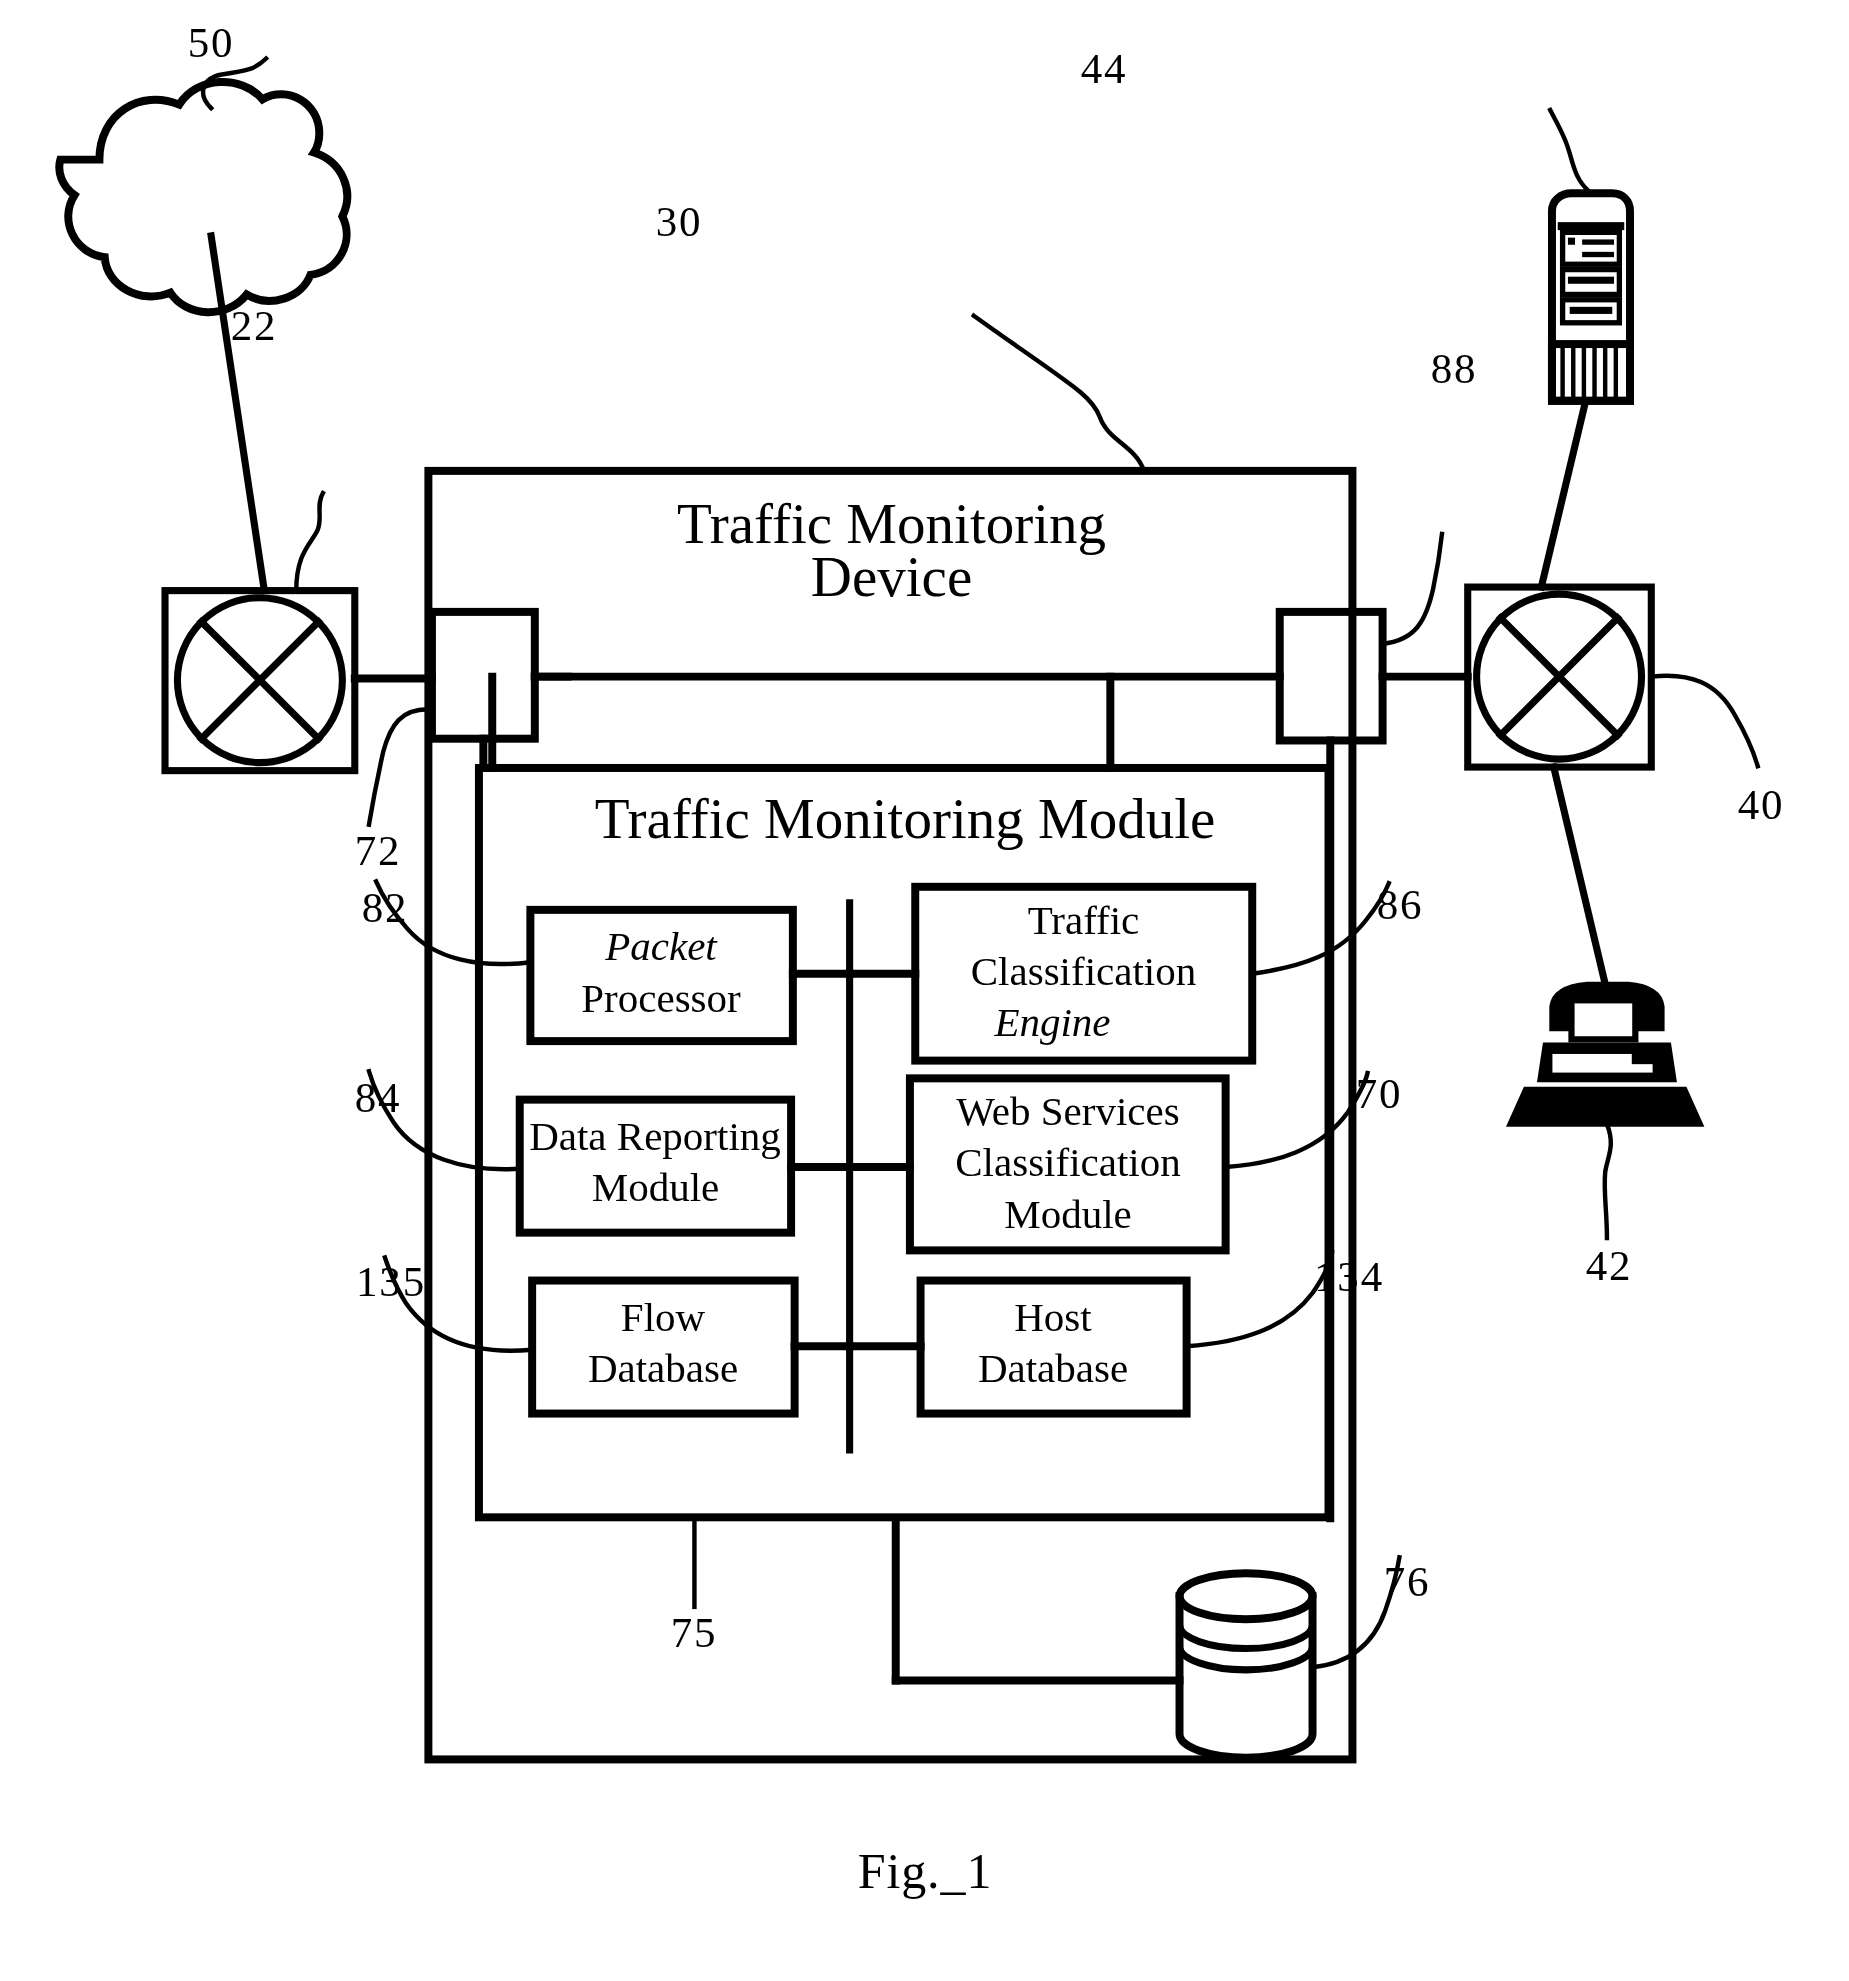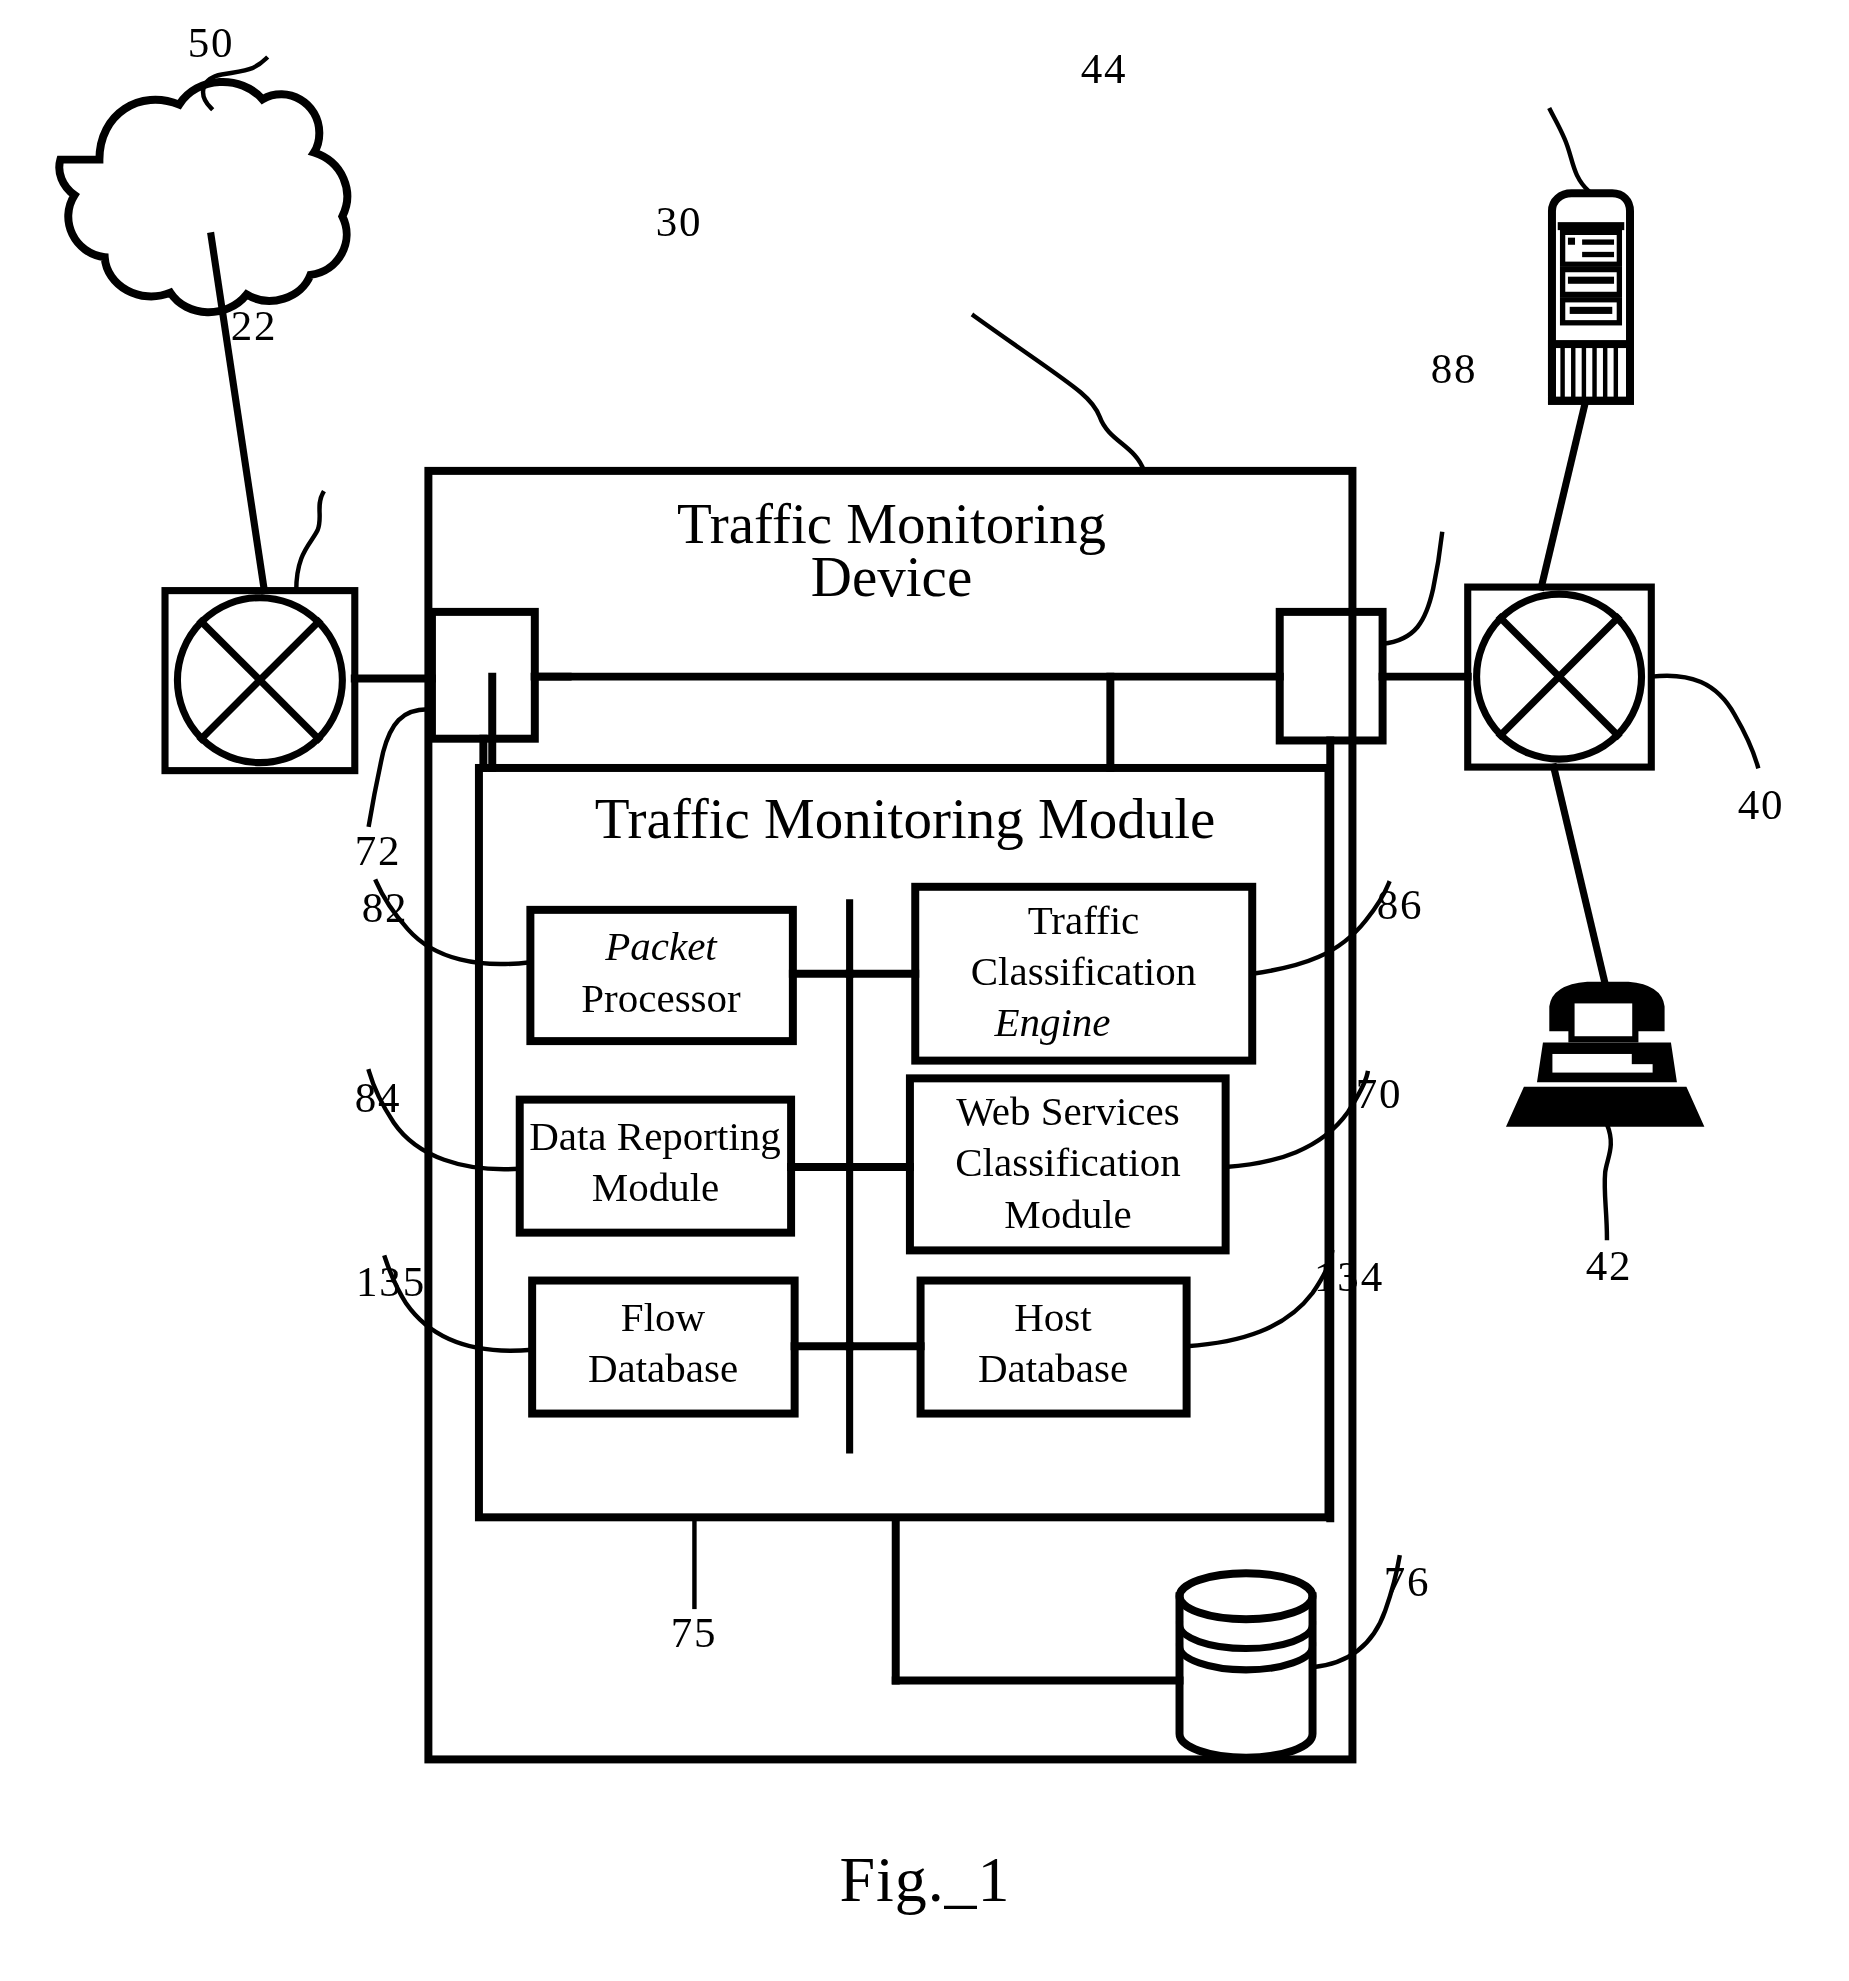--- a/index.html
+++ b/index.html
@@ -36,21 +36,21 @@
     font-size: 43px;
     letter-spacing: 1.8px;
   }
   .boxtext {
     font-size: 41px;
   }
   .headtext {
     font-size: 57px;
   }
   .figcap {
-    font-size: 64px;
+    font-size: 50px;
     letter-spacing: 0.9px;
     font-family: Liberation Serif, serif;
   }
 </style>
 </head>
 <body>
 
 <div id="page">
 
   <svg id="figure-svg" viewBox="0 0 2086 2235">

